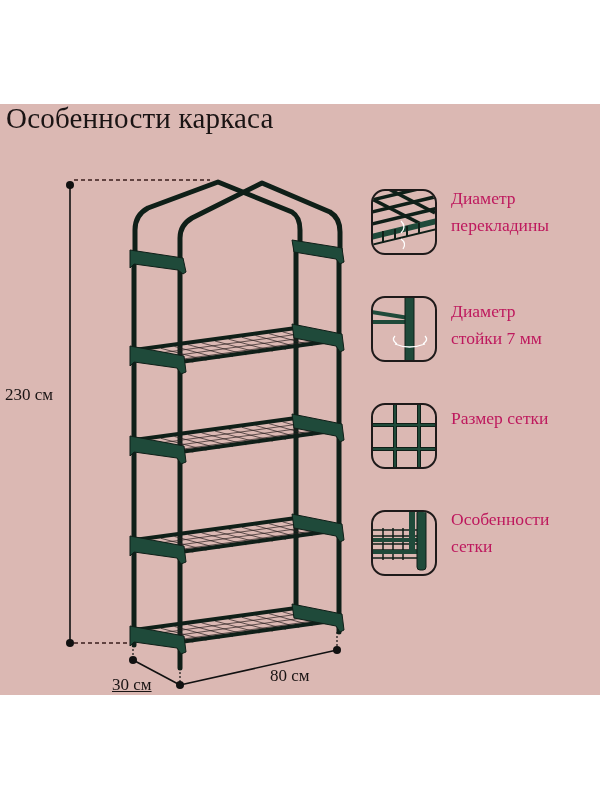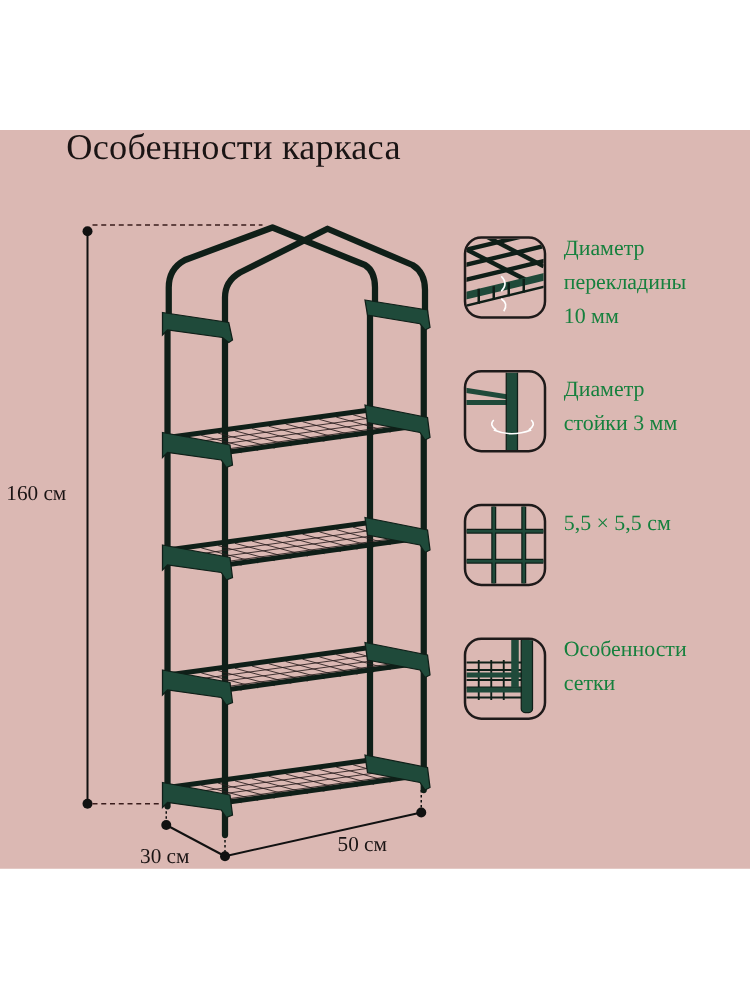--- a/index.html
+++ b/index.html
@@ -1,22 +1,22 @@
 <!DOCTYPE html>
 <html><head>
 <meta charset="utf-8">
 <style>
   html, body { margin:0; padding:0; }
   body { width:600px; height:800px; background:#ffffff; position:relative; overflow:hidden; font-family:"DejaVu Serif", serif; }
   #panel { position:absolute; left:0; top:104px; width:600px; height:591px; background:#dbb8b3; }
-  .title { position:absolute; left:6px; top:102px; font-family:"Liberation Serif", serif; font-size:29px; color:#1a1414; letter-spacing:0.2px; white-space:nowrap;margin-left:47px; }
+  .title { position:absolute; left:6px; top:102px; font-family:"Liberation Serif", serif; font-size:29px; color:#1a1414; letter-spacing:0.2px; white-space:nowrap; }
   .dimtext { position:absolute; font-family:"Liberation Serif", serif; font-size:17px; color:#1a1414; white-space:nowrap; }
   .feature { position:absolute; left:371px; }
   .feature .icon { position:absolute; left:0; top:0; width:66px; height:66px; border:2px solid #1e1a1a; border-radius:14px; box-sizing:border-box; overflow:hidden; background:#dbb8b3; }
-  .feature .text { position:absolute; left:80px; top:-4px; font-family:"Liberation Serif", serif; font-size:17.5px; line-height:27px; color:#15803d; white-space:nowrap; }
+  .feature .text { position:absolute; left:80px; top:-4px; font-family:"Liberation Serif", serif; font-size:17.5px; line-height:27px; color:#be185d; white-space:nowrap; }
   .feature .text div { display:block; }
   svg.frame { position:absolute; left:0; top:0; }
 </style>
 </head>
 <body>
 
 <div id="panel"></div>
 
 <div class="title">Особенности каркаса</div>
 
@@ -127,23 +127,23 @@
       <line x1="145.5" y1="635" x2="306.75" y2="613" stroke="#2a1f1f" stroke-width="0.7"></line>
       <line x1="157" y1="638" x2="317.5" y2="616" stroke="#2a1f1f" stroke-width="0.7"></line>
       <line x1="168.5" y1="641" x2="328.25" y2="619" stroke="#2a1f1f" stroke-width="0.7"></line>
       <line x1="134" y1="630" x2="296" y2="608" stroke="#0f1f18" stroke-width="4"></line>
       <line x1="180" y1="642" x2="339" y2="620" stroke="#0f1f18" stroke-width="4"></line>
       <path d="M130,626 L184,636 L186,652 L181,654 L177,648 L134,642 L130,646 Z" fill="#1f4a3a" stroke="#0f1f18" stroke-width="1"></path>
       <path d="M292,604 L342,614 L344,630 L340,632 L336,626 L294,618 Z" fill="#1f4a3a" stroke="#0f1f18" stroke-width="1"></path>
     </g>
 </svg>
 
-<div class="dimtext" style="left:5px; top:385px;">160 см</div>
-<div class="dimtext" style="left:112px; top:675px;">30 см</div>
-<div class="dimtext" style="left:270px; top:666px;">50 см</div>
+<div class="dimtext" style="left:5px; top:385px;">230 см</div>
+<div class="dimtext" style="left:112px; top:675px;text-decoration:underline;">30 см</div>
+<div class="dimtext" style="left:270px; top:666px;">80 см</div>
 
 <div class="feature" style="top:189px;">
   <div class="icon">
     <svg width="62" height="62" viewBox="0 0 62 62">
       <g stroke="#0f1f18" stroke-width="3.5">
         <line x1="-5" y1="10" x2="70" y2="-8"></line>
         <line x1="-5" y1="22" x2="70" y2="4"></line>
         <line x1="-5" y1="34" x2="70" y2="16"></line>
         <line x1="10" y1="-5" x2="62" y2="22"></line>
         <line x1="-5" y1="6" x2="50" y2="34"></line>
@@ -155,36 +155,35 @@
           <line x1="22" y1="38" x2="22" y2="49"></line>
           <line x1="34" y1="35" x2="34" y2="46"></line>
           <line x1="46" y1="32" x2="46" y2="43"></line>
       </g>
       <path d="M28,30 q6,6 0,12 M28,48 q6,4 2,10" stroke="#fff" stroke-width="1.3" fill="none"></path>
     </svg>
   </div>
   <div class="text">
     <div>Диаметр</div>
     <div>перекладины</div>
-    <div>10 мм</div>
   </div>
 </div>
 
 <div class="feature" style="top:296px;">
   <div class="icon">
     <svg width="62" height="62" viewBox="0 0 62 62">
       <line x1="-2" y1="14" x2="36" y2="20" stroke="#1f4a3a" stroke-width="4"></line>
       <line x1="-2" y1="24" x2="36" y2="24" stroke="#1f4a3a" stroke-width="4"></line>
       <rect x="32" y="-2" width="9" height="66" fill="#1f4a3a" stroke="#0f1f18" stroke-width="1"></rect>
       <path d="M22,38 q-4,4 2,8 M52,38 q4,4 -2,8 M22,46 Q36,52 52,46" stroke="#fff" stroke-width="1.3" fill="none"></path>
     </svg>
   </div>
   <div class="text" style="top:2px;">
     <div>Диаметр</div>
-    <div>стойки 3 мм</div>
+    <div>стойки 7 мм</div>
   </div>
 </div>
 
 <div class="feature" style="top:403px;">
   <div class="icon">
     <svg width="62" height="62" viewBox="0 0 62 62">
       <g stroke="#0f1f18" stroke-width="4">
         <line x1="22" y1="0" x2="22" y2="62"></line>
         <line x1="46" y1="0" x2="46" y2="62"></line>
         <line x1="0" y1="20" x2="62" y2="20"></line>
@@ -192,21 +191,21 @@
       </g>
       <g stroke="#1f4a3a" stroke-width="2">
         <line x1="22" y1="0" x2="22" y2="62"></line>
         <line x1="46" y1="0" x2="46" y2="62"></line>
         <line x1="0" y1="20" x2="62" y2="20"></line>
         <line x1="0" y1="44" x2="62" y2="44"></line>
       </g>
     </svg>
   </div>
   <div class="text" style="top:2px;">
-    <div>5,5 × 5,5 см</div>
+    <div>Размер сетки</div>
   </div>
 </div>
 
 <div class="feature" style="top:510px;">
   <div class="icon">
     <svg width="62" height="62" viewBox="0 0 62 62">
       <g stroke="#0f1f18" stroke-width="1.5">
         <line x1="0" y1="18" x2="45" y2="18"></line>
           <line x1="0" y1="24" x2="45" y2="24"></line>
         <line x1="0" y1="32" x2="45" y2="32"></line>

